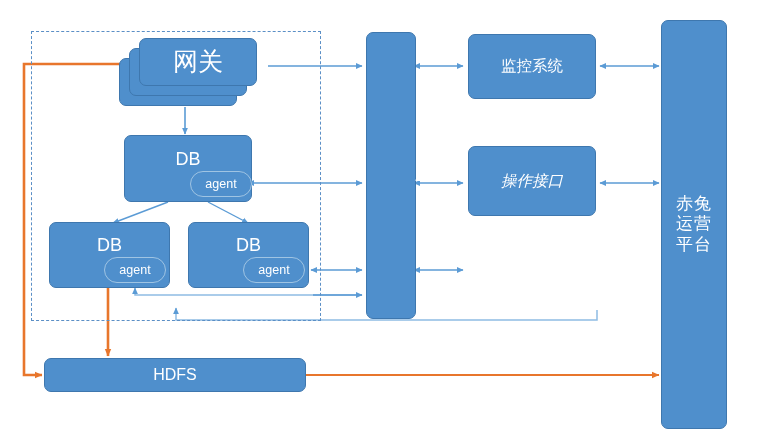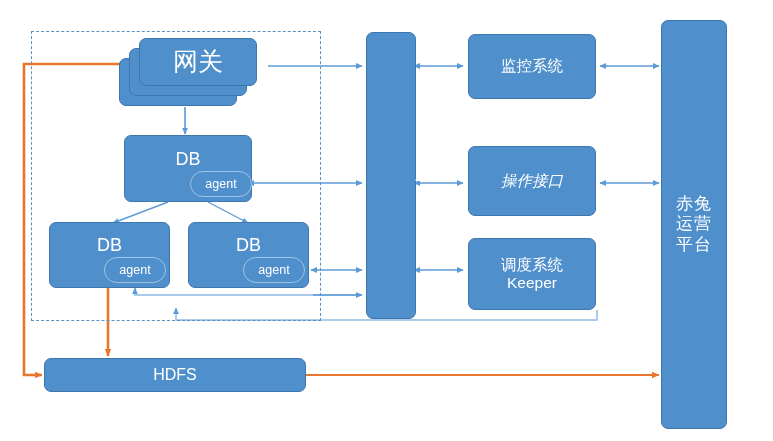--- a/index.html
+++ b/index.html
@@ -200,26 +200,20 @@
       <span class="l1">监控系统</span>
     </span>
   </div>
 
   <div class="node f-svc" style="left:468px; top:146px; width:128px; height:70px;font-style:italic;">
     <span class="node-label">
       <span class="l1">操作接口</span>
     </span>
   </div>
 
-  <div class="node f-svc" style="left:468px; top:238px; width:128px; height:72px;">
-    <span class="node-label">
-      <span class="l1">调度系统</span>
-      <span class="l2">Keeper</span>
-    </span>
-  </div>
 
   <div class="node f-plat" style="left:661px; top:20px; width:66px; height:409px;">
     <span class="node-label">
       <span class="l1">赤兔</span>
       <span class="l2">运营</span>
       <span class="l2">平台</span>
     </span>
   </div>
 
   <div class="node f-hdfs" style="left:44px; top:358px; width:262px; height:34px;">

